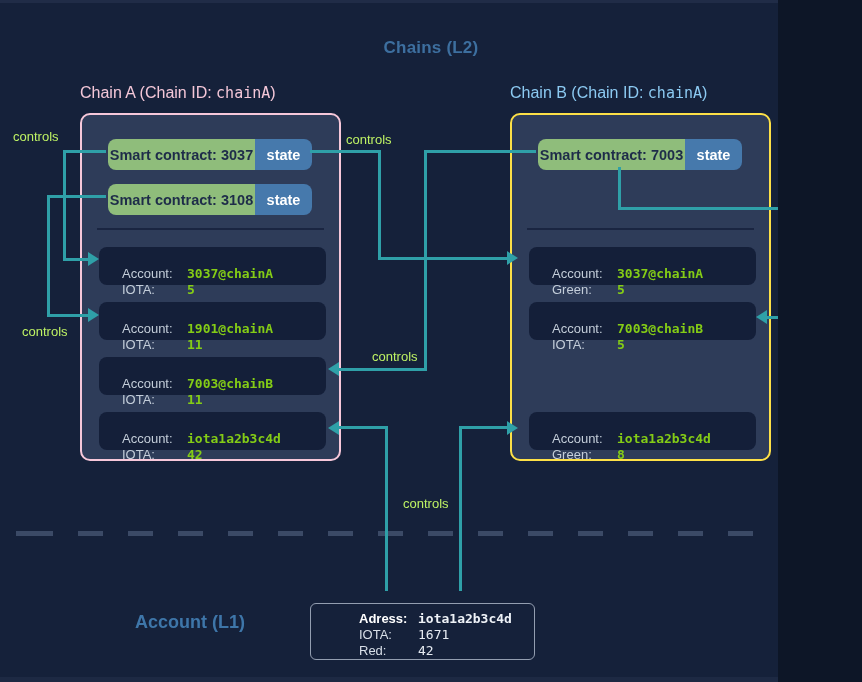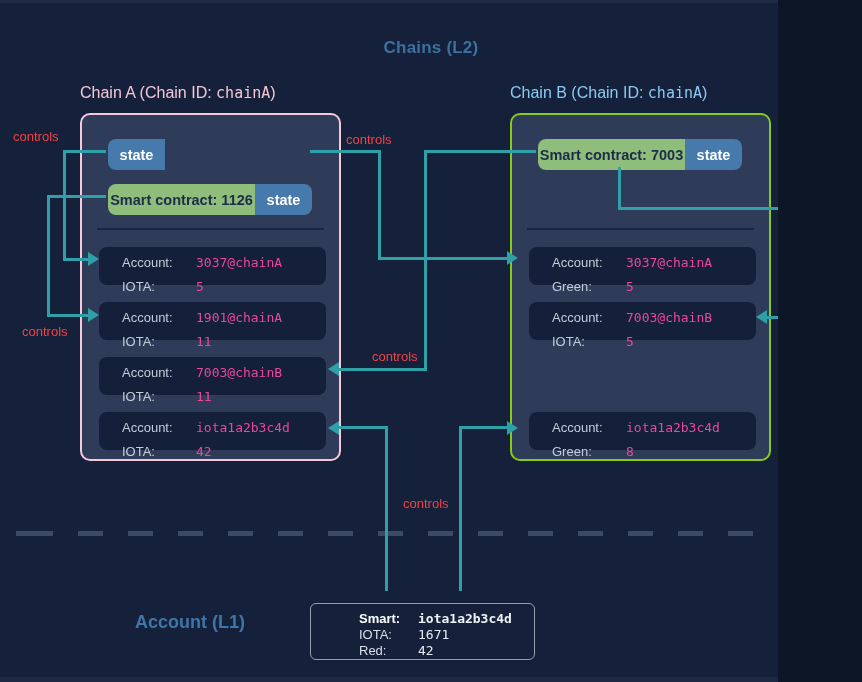--- a/index.html
+++ b/index.html
@@ -25,21 +25,21 @@
   .chain-title{position:absolute;top:84px;font-size:16px;width:261px;}
   .chain-title .mono{font-family:"DejaVu Sans Mono","Liberation Mono",monospace;font-size:15px;}
   .title-a{left:80px;color:#f4c7d8;}
   .title-b{left:510px;color:#8ccaf2;}
 
   .chain-box{
     position:absolute;top:113px;width:257px;height:344px;
     background:#2e3c59;border-radius:10px;
   }
   .box-a{left:80px;border:2px solid #f7c8da;}
-  .box-b{left:510px;border:2px solid #84cc16;}
+  .box-b{left:510px;border:2px solid #fde047;}
 
   .pill{
     position:absolute;left:26px;width:204px;height:31px;
     display:flex;border-radius:8px;overflow:hidden;
   }
   .pill-label{
     flex:1;background:#8fbd7b;color:#1e2c49;font-weight:bold;font-size:14.5px;
     display:flex;align-items:center;justify-content:center;
   }
   .pill-state{
@@ -47,24 +47,24 @@
     display:flex;align-items:center;justify-content:center;
   }
   .divider{position:absolute;left:15px;right:15px;top:113px;height:2px;background:#1a2541;}
 
   .acct{
     position:absolute;left:17px;width:227px;height:38px;
     background:#141f39;border-radius:8px;
   }
   .acct-grid{
     display:grid;grid-template-columns:65px auto;column-gap:0;row-gap:1px;
-    padding:8px 0 0 23px;line-height:15px;gap:9px;
+    padding:19px 0 0 23px;line-height:15px;
   }
   .albl{color:#c3cdd9;font-size:13px;}
-  .aval{color:#ec4899;font-size:13px;font-weight:normal;
+  .aval{color:#84cc16;font-size:13px;font-weight:bold;
         font-family:"DejaVu Sans Mono","Liberation Mono",monospace;}
 
   .addr-box{
     position:absolute;left:310px;top:603px;width:223px;height:55px;
     border:1.5px solid rgba(190,200,216,.75);border-radius:6px;background:transparent;
   }
   .addr-grid{
     display:grid;grid-template-columns:59px auto;row-gap:1px;
     padding:7px 0 0 48px;line-height:15px;font-size:13px;
   }
@@ -78,42 +78,43 @@
     background:repeating-linear-gradient(to right,#3b4a66 0 25px,transparent 25px 50px);
     background-position:28px 0;border-radius:2px;
   }
 
   .cl{position:absolute;background:#2fa0a8;}
   .arr{position:absolute;width:0;height:0;border-top:7px solid transparent;border-bottom:7px solid transparent;}
   .arr-r{border-left:11px solid #2fa0a8;}
   .arr-l{border-right:11px solid #2fa0a8;}
 
   .ctl{
-    position:absolute;color:#ef4444;font-size:13px;
+    position:absolute;color:#bef264;font-size:13px;
   }
 </style>
 </head>
 <body>
 
 <div class="stage">
   <div class="edge-strip top-strip"></div>
   <div class="edge-strip bottom-strip"></div>
 
   <div class="main-title">Chains (L2)</div>
 
   <div class="chain-title title-a">
     <span>Chain A (Chain ID: </span><span class="mono">chainA</span><span>)</span>
   </div>
 
   <div class="chain-box box-a">
     <div class="pill" style="top:24px">
+      <div class="pill-label">Smart contract: 3037</div>
       <div class="pill-state">state</div>
     </div>
     <div class="pill" style="top:69px">
-      <div class="pill-label">Smart contract: 1126</div>
+      <div class="pill-label">Smart contract: 3108</div>
       <div class="pill-state">state</div>
     </div>
     <div class="divider"></div>
 
     <div class="acct" style="top:132px">
       <div class="acct-grid">
         <span class="albl">Account:</span>
         <span class="aval">3037@chainA</span>
         <span class="albl">IOTA:</span>
         <span class="aval">5</span>
@@ -180,21 +181,21 @@
         <span class="aval">8</span>
       </div>
     </div>
   </div>
 
   <div class="dash-line"></div>
   <div class="l1-title">Account (L1)</div>
 
   <div class="addr-box">
     <div class="addr-grid">
-      <span class="addr-lbl-bold">Smart:</span>
+      <span class="addr-lbl-bold">Adress:</span>
       <span class="addr-val-bold">iota1a2b3c4d</span>
       <span class="addr-lbl">IOTA:</span>
       <span class="addr-val">1671</span>
       <span class="addr-lbl">Red:</span>
       <span class="addr-val">42</span>
     </div>
   </div>
 
   <div class="cl" style="left:310px;top:150px;width:71px;height:3px"></div>
   <div class="cl" style="left:378px;top:150px;width:3px;height:110px"></div>

